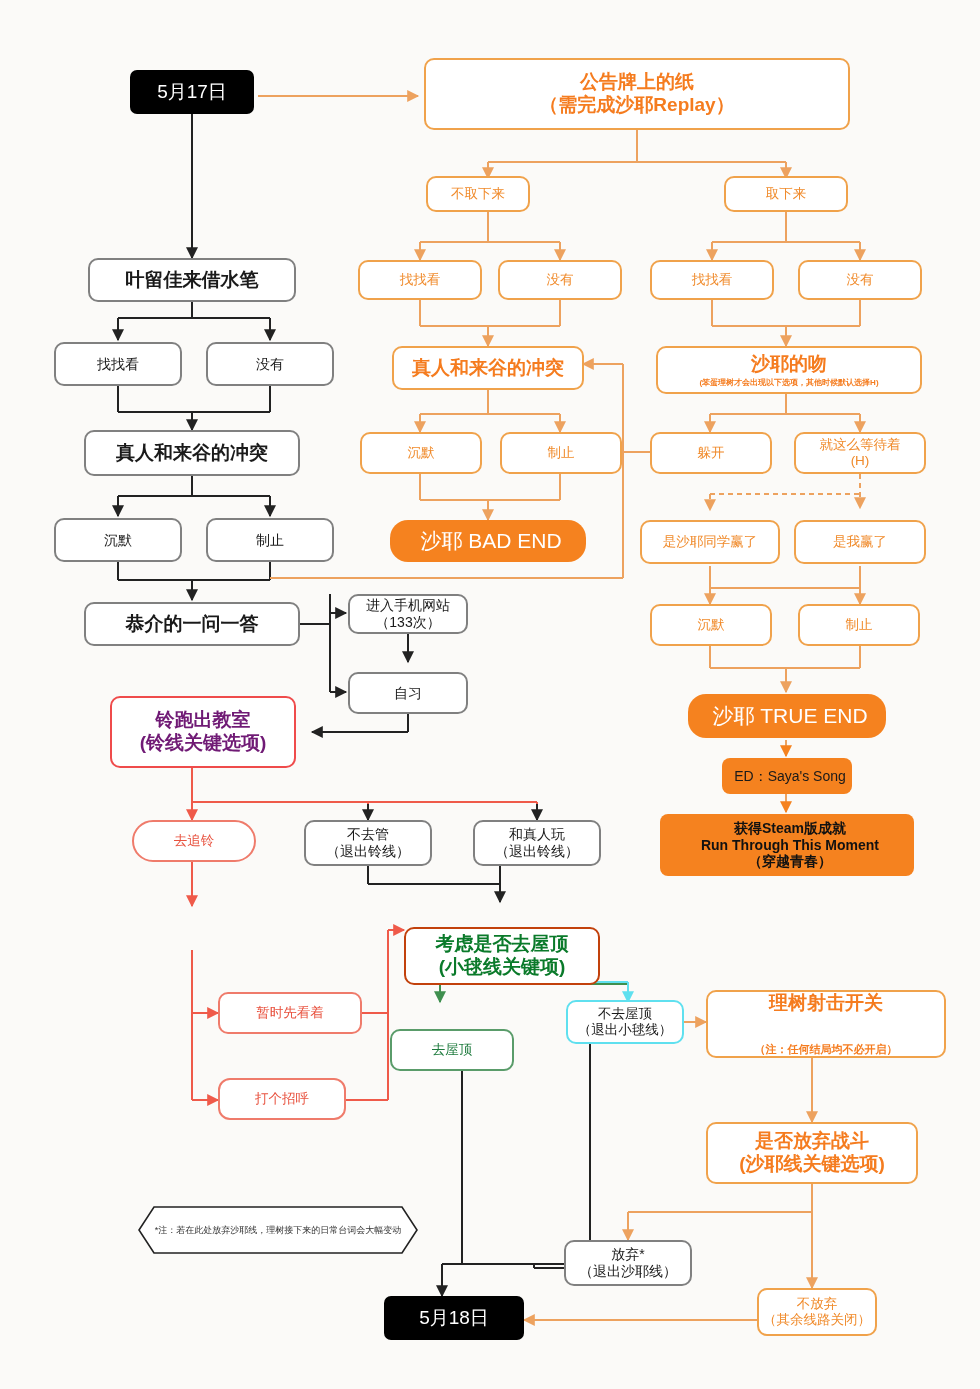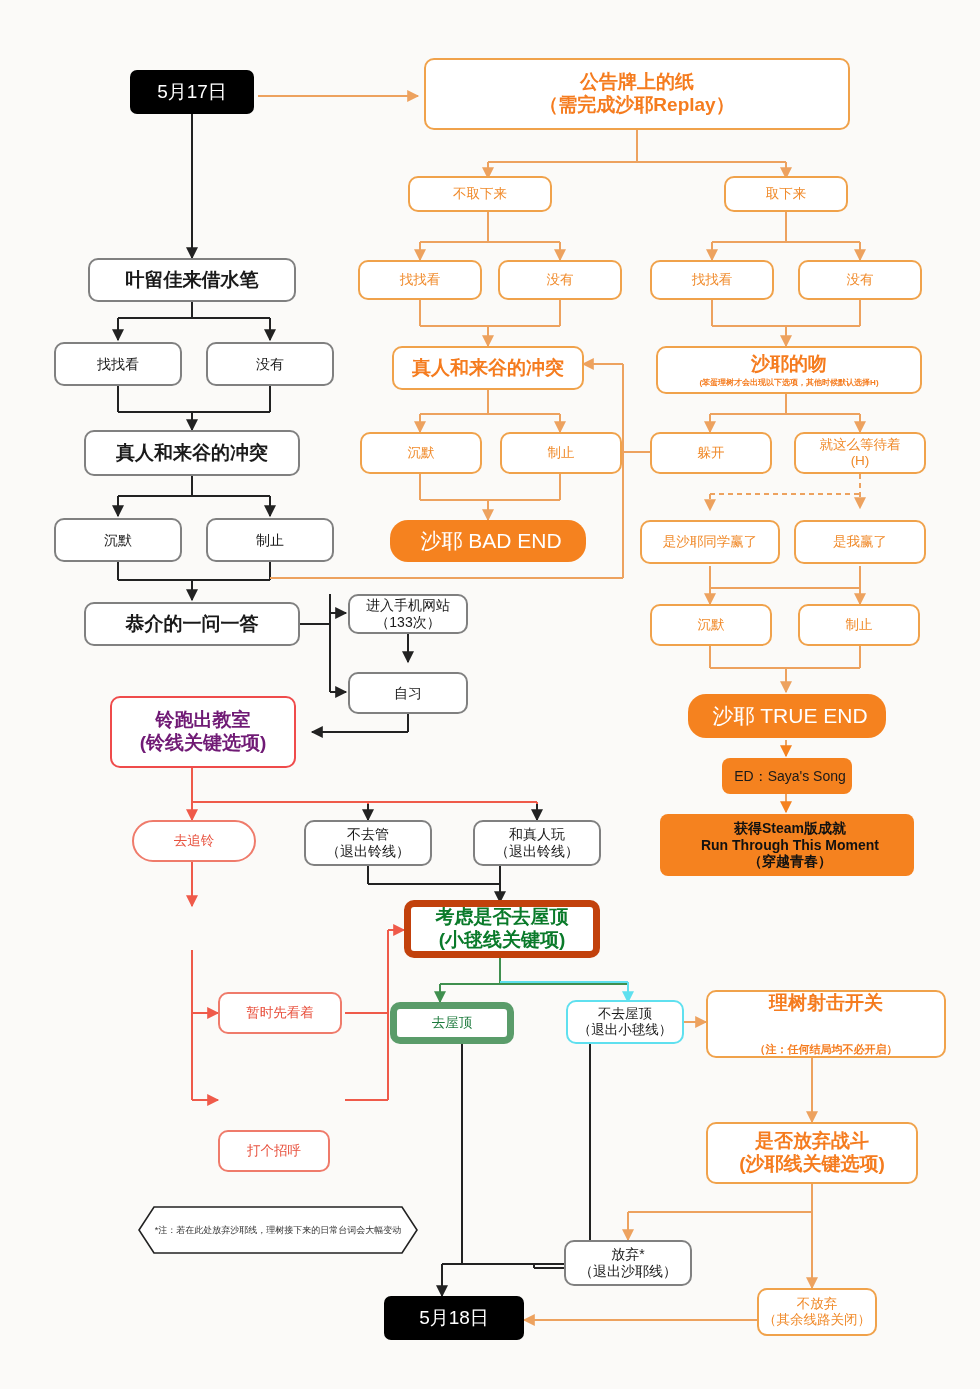--- a/index.html
+++ b/index.html
@@ -19,21 +19,21 @@
   .org{border:2px solid #f0a24b;color:#f08a2a;}
   .org.big{font-weight:bold;font-size:19px;color:#f57c1f;}
   .org.sm{font-size:13.5px;}
   .orgfill{background:#f5821f;color:#fff;border:none;border-radius:18px;font-size:21px;padding-left:6px;}
   .orgfill.sq{border-radius:8px;font-size:14px;color:#1a1a1a;font-weight:normal;}
   .orgfill.ach{border-radius:8px;font-size:14px;color:#111;font-weight:bold;}
   .red{border:2px solid #e8徒;}
   .red{border:2px solid #ef4b4b;color:#e81b1b;}
   .red.big{font-weight:bold;font-size:19px;color:#701a75;}
   .red.sm{font-size:13.5px;color:#e8523f;border-color:#ef7b6b;}
-  .grn{border:7px solid #c2410c;color:#0a7a2a;}
+  .grn{border:2px solid #c2410c;color:#0a7a2a;margin-top:27px;}
   .grn.big{font-weight:bold;font-size:19px;color:#0a7a2a;}
   .grn.sm{font-size:13.5px;color:#1c7a3c;border-color:#5a9c6a;}
   .cyn{border:2px solid #5fe0ef;color:#1a1a1a;font-size:13.5px;}
   .sub{font-size:11px;font-weight:bold;margin-top:1px;}
   .subtiny{font-size:8px;font-weight:bold;margin-top:2px;}
   .note{position:absolute;font-size:9px;color:#333;display:flex;align-items:center;
         justify-content:center;text-align:center;}
 </style>
 </head>
 <body>
@@ -166,21 +166,21 @@
 
   <div class="node blk" style="left:130px;top:70px;width:124px;height:44px;">
     <span class="l1">5月17日</span>
   </div>
 
   <div class="node org big" style="left:424px;top:58px;width:426px;height:72px;">
     <span class="l1">公告牌上的纸</span>
     <span class="l2">（需完成沙耶Replay）</span>
   </div>
 
-  <div class="node org sm" style="left:408px;top:176px;width:144px;height:36px;text-align:right;">
+  <div class="node org sm" style="left:426px;top:176px;width:104px;height:36px;text-align:right;">
     <span>不取下来</span>
   </div>
   <div class="node org sm" style="left:724px;top:176px;width:124px;height:36px;">
     <span>取下来</span>
   </div>
 
   <div class="node org sm" style="left:358px;top:260px;width:124px;height:40px;">
     <span>找找看</span>
   </div>
   <div class="node org sm" style="left:498px;top:260px;width:124px;height:40px;">
@@ -294,24 +294,24 @@
   <div class="node gry sm" style="left:304px;top:820px;width:128px;height:46px;">
     <span class="l1">不去管</span>
     <span class="l2">（退出铃线）</span>
   </div>
   <div class="node gry sm" style="left:473px;top:820px;width:128px;height:46px;">
     <span class="l1">和真人玩</span>
     <span class="l2">（退出铃线）</span>
   </div>
 
 
-  <div class="node red sm" style="left:218px;top:992px;width:124px;height:42px;">
+  <div class="node red sm" style="left:218px;top:992px;width:144px;height:42px;">
     <span>暂时先看着</span>
   </div>
-  <div class="node red sm" style="left:218px;top:1130px;width:112px;height:42px;">
+  <div class="node red sm" style="left:218px;top:1078px;width:128px;height:42px;border-radius:12px;">
     <span>打个招呼</span>
   </div>
 
   <div class="node grn big" style="left:404px;top:900px;width:196px;height:58px;">
     <span class="l1">考虑是否去屋顶</span>
     <span class="l2">(小毬线关键项)</span>
   </div>
 
   <div class="node grn sm" style="left:390px;top:1002px;width:124px;height:42px;">
     <span>去屋顶</span>

